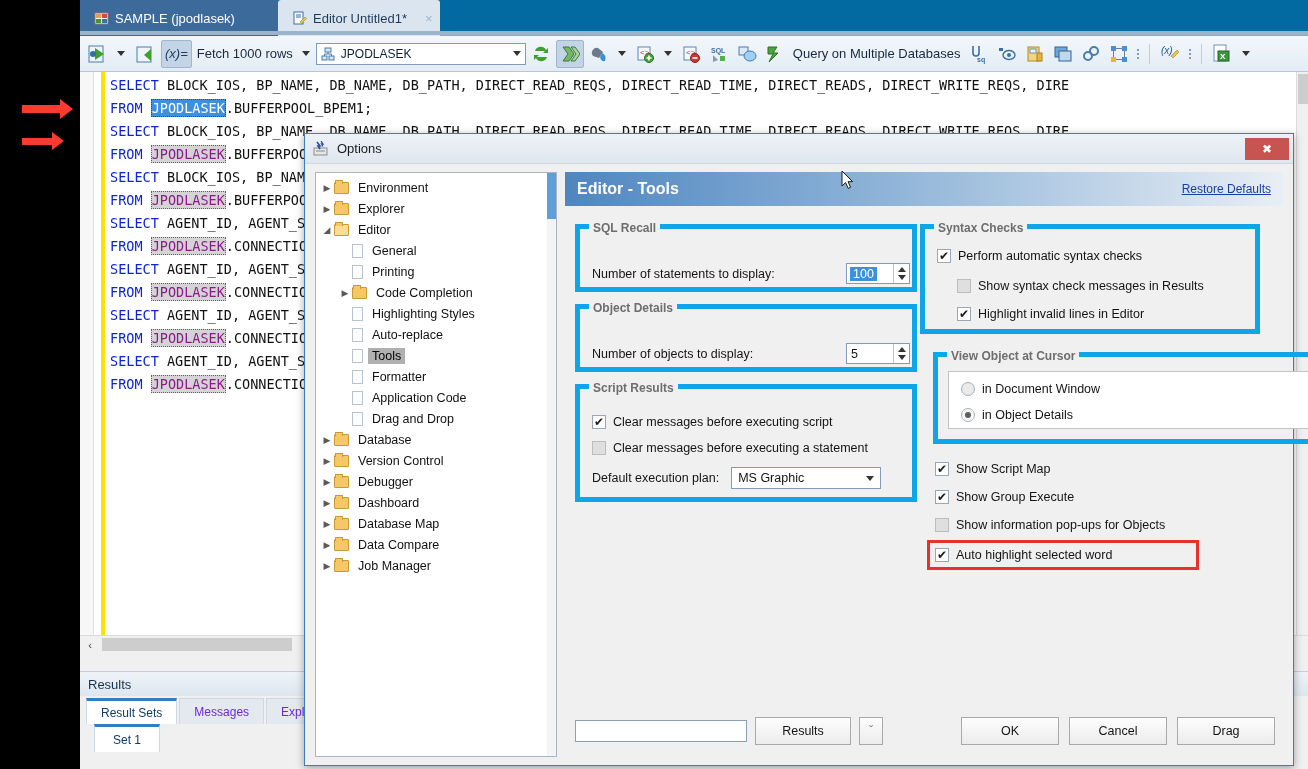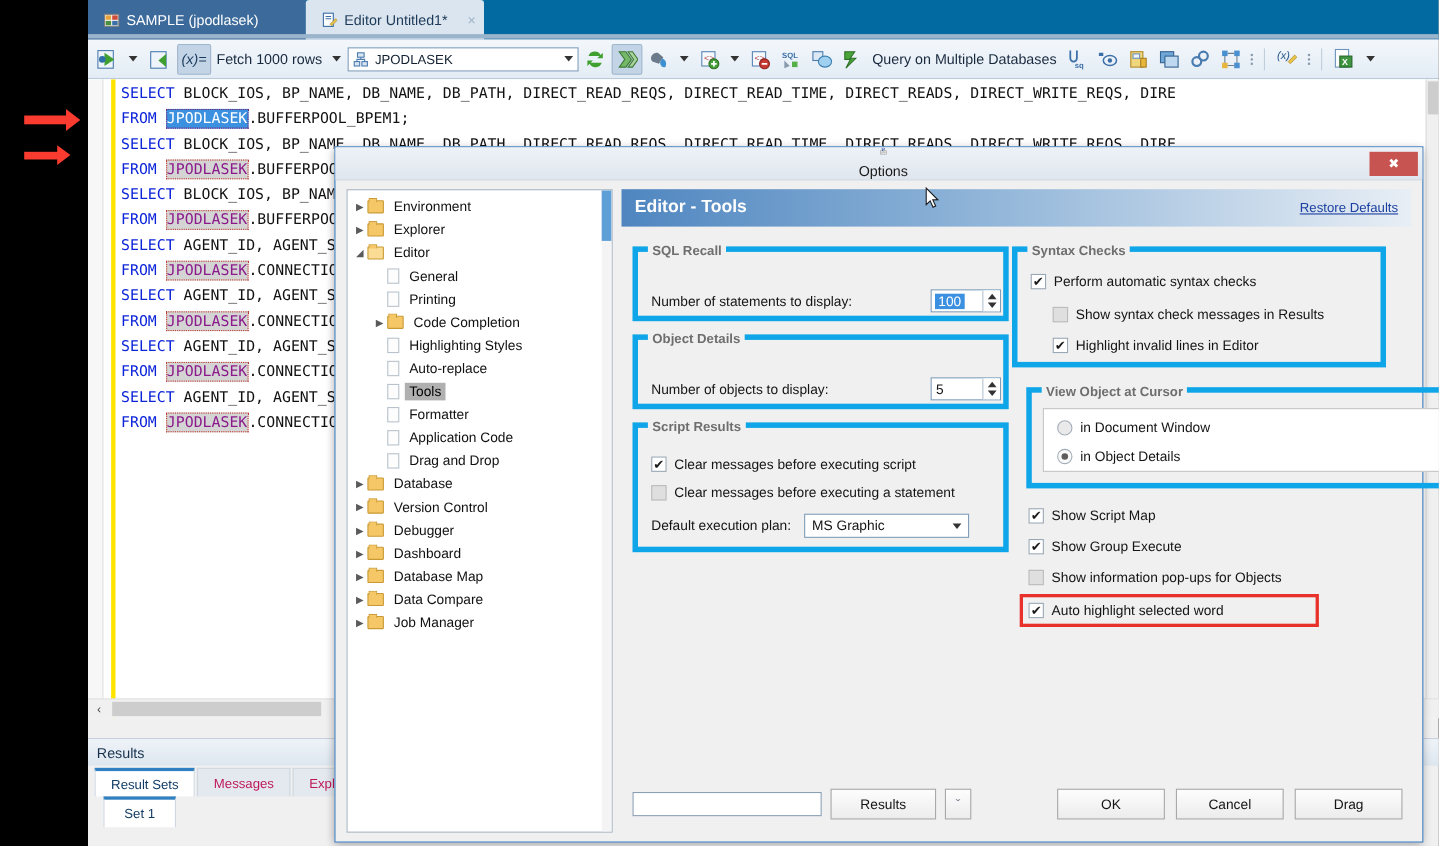--- a/index.html
+++ b/index.html
@@ -131,21 +131,21 @@
     background:#f0f0f0; border-top:1px solid #c3cfdb;
   }
   #results-title {
     height:24px; display:flex; align-items:center; padding-left:8px;
     font-size:13px; color:#17314d;
     background:linear-gradient(to bottom,#eef3f8,#dde6ef);
   }
   #results-tabs { display:flex; height:28px; align-items:flex-end; padding-left:6px; gap:2px; }
   .rtab {
     height:26px; padding:0 14px; display:flex; align-items:center; justify-content:center;
-    font-size:12px; color:#be185d; background:#e3e9ef;
+    font-size:12px; color:#6d28d9; background:#e3e9ef;
     border:1px solid #cfd8e1; border-bottom:none;
   }
   .rtab.active { background:#ffffff; border-top:3px solid #2f7fc1; color:#123c66; }
   #set-tabs { display:flex; padding-left:14px; margin-top:0px; }
   .stab {
     height:28px; padding:0 18px; display:flex; align-items:center;
     background:#fff; border:1px solid #cfd8e1; border-top:3px solid #2f7fc1; border-bottom:none;
     font-size:12px; color:#123c66;
   }
 
@@ -153,21 +153,20 @@
   #dialog {
     position:absolute; left:304px; top:133px; width:990px; height:633px;
     background:#f0f0f0;
     border:1px solid #3d7dbf;
     box-shadow:0 2px 8px rgba(0,0,0,.35);
   }
   #dlg-title {
     height:30px; background:linear-gradient(to bottom,#eef2f7,#dfe6ee);
     display:flex; align-items:center; padding-left:8px; gap:7px;
     border-bottom:1px solid #cdd7e2;
-    flex-direction:column;
   }
   #dlg-title .t { font-size:13px; color:#1b1b1b; }
   #dlg-close {
     position:absolute; right:4px; top:4px; width:44px; height:22px;
     background:#c75450; color:#fff; font-size:12px;
     display:flex; align-items:center; justify-content:center;
   }
 
   #dlg-body { position:absolute; left:0; top:30px; right:0; bottom:0; display:flex; }
   #tree-pane {

